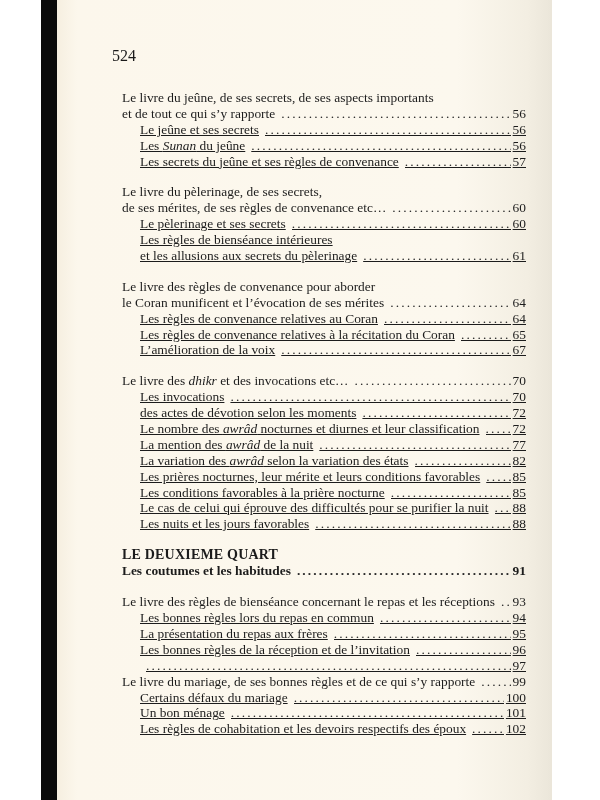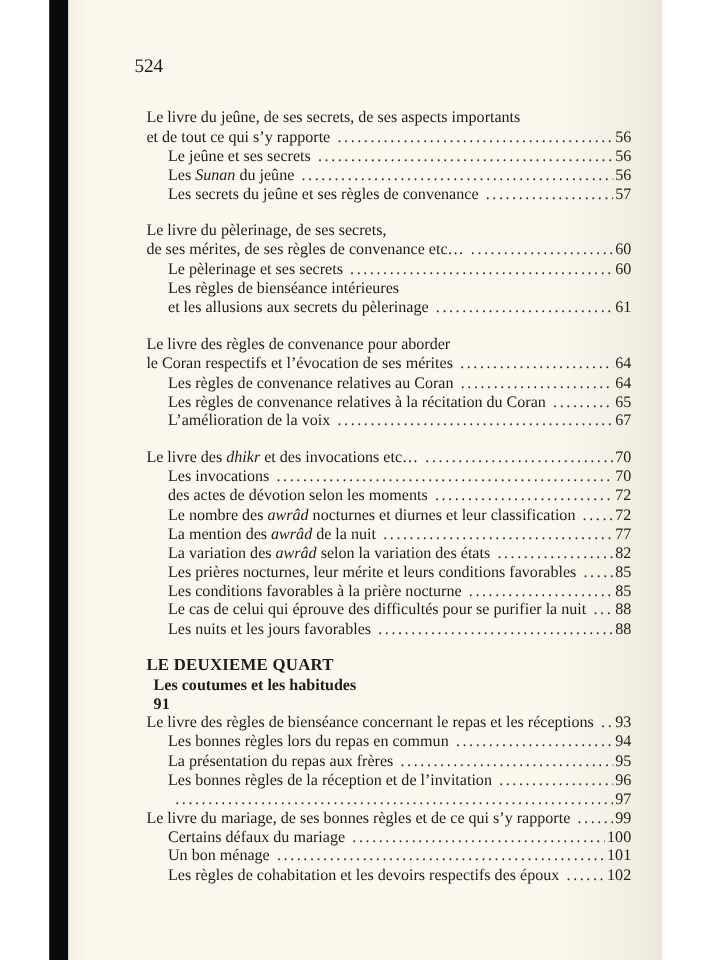--- a/index.html
+++ b/index.html
@@ -26,32 +26,32 @@
     position: absolute; left: 65px; top: 90px; width: 404px;
     font-family: "Liberation Serif", "DejaVu Serif", serif;
     font-size: 13.4px; color: #1c1c1c;
     line-height: 15.9px;
   }
   .group { margin-bottom: 15px; }
   .line {
     display: flex; align-items: baseline; white-space: nowrap;
     height: 15.9px;
   }
-  .line.indent { padding-left: 18px; }
+  .line.indent { padding-left: 18px; text-decoration: underline; }
   .line .text { flex: 0 0 auto; }
   .line .leader {
     flex: 1 1 auto; overflow: hidden; margin: 0 2px 0 6px;
     letter-spacing: 3.2px; color: #2a2a2a;
   }
   .line .leader::before {
     content: ". . . . . . . . . . . . . . . . . . . . . . . . . . . . . . . . . . . . . . . . . . . . . . . . . . . . . . . . . . . . . . . . . . . . . . . . . . . . . . . . . . . . . . . . . . . . . . . . . .";
     letter-spacing: -0.6px;
   }
   .line .pg { flex: 0 0 auto; text-align: right; }
-  .line.bold { font-weight: bold; flex-direction: column; }
+  .line.bold { font-weight: bold; }
   .section-title {
     font-weight: bold; font-size: 14px; letter-spacing: 0.2px;
     height: 16px; line-height: 16px;
   }
   i { font-style: italic; }
 </style>
 </head>
 <body>
 
 <div class="black-band"></div>
@@ -109,21 +109,21 @@
         <span class="leader"></span>
         <span class="pg">61</span>
       </div>
     </div>
 
     <div class="group">
       <div class="line">
         <span class="text">Le livre des règles de convenance pour aborder</span>
       </div>
       <div class="line">
-        <span class="text">le Coran respectifs et l’évocation de ses mérites</span>
+        <span class="text">le Coran munificent et l’évocation de ses mérites</span>
         <span class="leader"></span>
         <span class="pg">64</span>
       </div>
       <div class="line indent">
         <span class="text">Les règles de convenance relatives au Coran</span>
         <span class="leader"></span>
         <span class="pg">64</span>
       </div>
       <div class="line indent">
         <span class="text">Les règles de convenance relatives à la récitation  du Coran</span>

